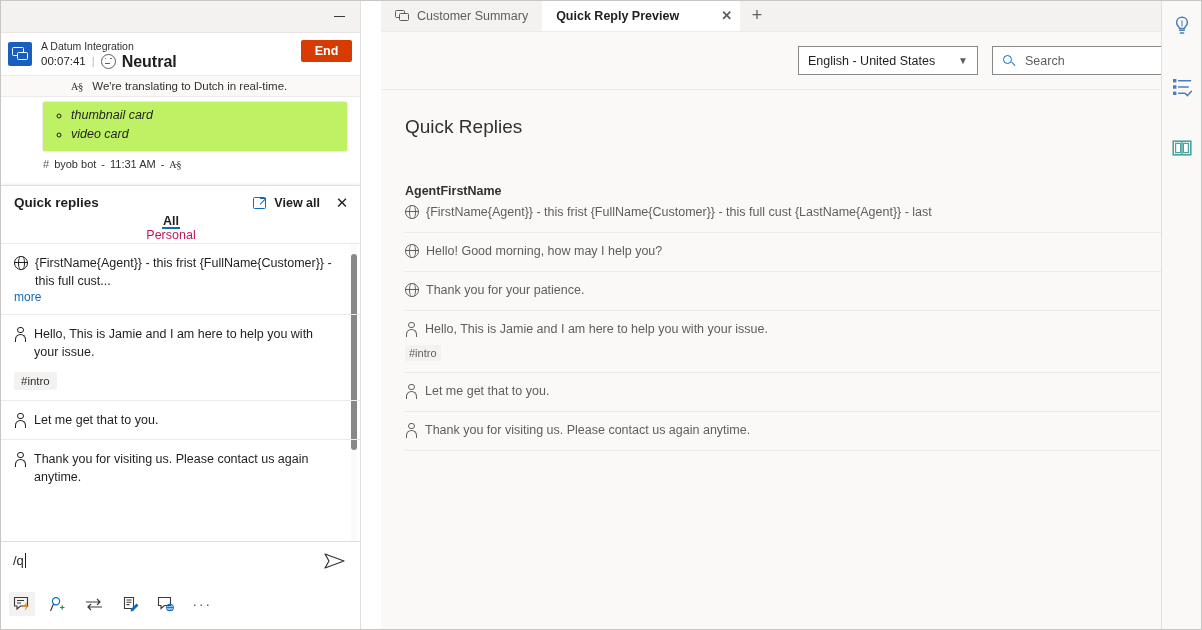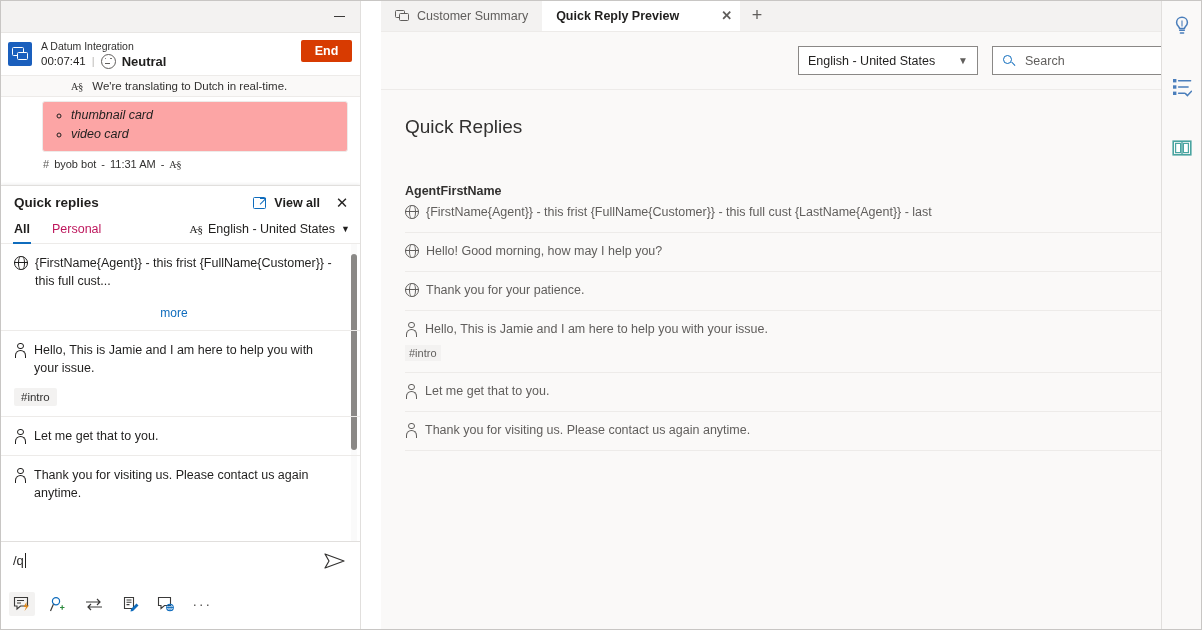--- a/index.html
+++ b/index.html
@@ -100,21 +100,21 @@
   .smiley::before, .smiley::after {
     content: ""; position: absolute; width: 1.4px; height: 1.4px;
     background: #605e5c; border-radius: 50%; top: 3.4px;
   }
   .smiley::before { left: 3px; }
   .smiley::after { right: 3px; }
   .smiley .mouth {
     position: absolute; left: 3px; bottom: 3.2px;
     width: 5px; height: 1.1px; background: #605e5c;
   }
-  .sentiment-label { font-weight: bold; font-size: 13px; color: #201f1e; }
+  .sentiment-label { font-weight: bold; font-size: 16px; color: #201f1e; }
   .end-btn {
     position: absolute; right: 8px; top: 7px;
     background: #d83b01; color: #ffffff;
     border: none; border-radius: 2px;
     font-size: 12.5px; font-weight: bold;
     font-family: "Liberation Sans", sans-serif;
     width: 51px; height: 22px;
     cursor: pointer;
   }
 
@@ -137,21 +137,21 @@
     position: relative;
     height: 112px;
     background: #ffffff;
     overflow: hidden;
     padding: 0;
   }
   .bot-card {
     margin: 4px 12px 0 41px;
     border: 1px solid #edebe9;
     border-radius: 3px;
-    background: #fca5a5;
+    background: #bef264;
     padding: 4px 10px 7px 10px;
     box-sizing: border-box;
   }
   .bot-card ul {
     margin: 0; padding-left: 18px; list-style: circle;
   }
   .bot-card li {
     font-size: 12.5px; font-style: italic; color: #201f1e;
     line-height: 19px;
   }
@@ -230,20 +230,21 @@
     width: 16px; text-align: center; line-height: 14px;
     font-family: "Liberation Sans", sans-serif;
   }
 
   .qr-tabrow {
     display: flex; align-items: center;
     padding: 0 10px 0 13px;
     border-bottom: 1px solid #edebe9;
     height: 29px;
     position: relative;
+    flex-direction: column;
   }
   .qr-tab {
     font-size: 12.5px; color: #be185d;
     margin-right: 22px; cursor: pointer;
     height: 29px; display: flex; align-items: center;
     position: relative;
   }
   .qr-tab.active { color: #201f1e; font-weight: bold; }
   .qr-tab.active::after {
     content: ""; position: absolute;
@@ -303,22 +304,22 @@
   }
   .person::after {
     content: ""; position: absolute; left: 0.6px; top: 8px;
     width: 11.5px; height: 8px;
     border: 1.2px solid #201f1e;
     border-bottom: none;
     border-radius: 6px 6px 0 0;
     box-sizing: border-box;
   }
   .more-link {
-    text-align: center; font-size: 12px; color: #0f6cbd;
-    cursor: pointer; margin-top: 16px;
+    text-align: left; font-size: 12px; color: #0f6cbd;
+    cursor: pointer; margin-top: 0;
   }
   .tag-chip {
     display: inline-block;
     background: #f3f2f1; color: #323130;
     font-size: 11.5px;
     padding: 3px 7px; border-radius: 2px;
     margin-top: 11px;
   }
   .qr-scrollbar {
     position: absolute; right: 3px; top: 10px;

